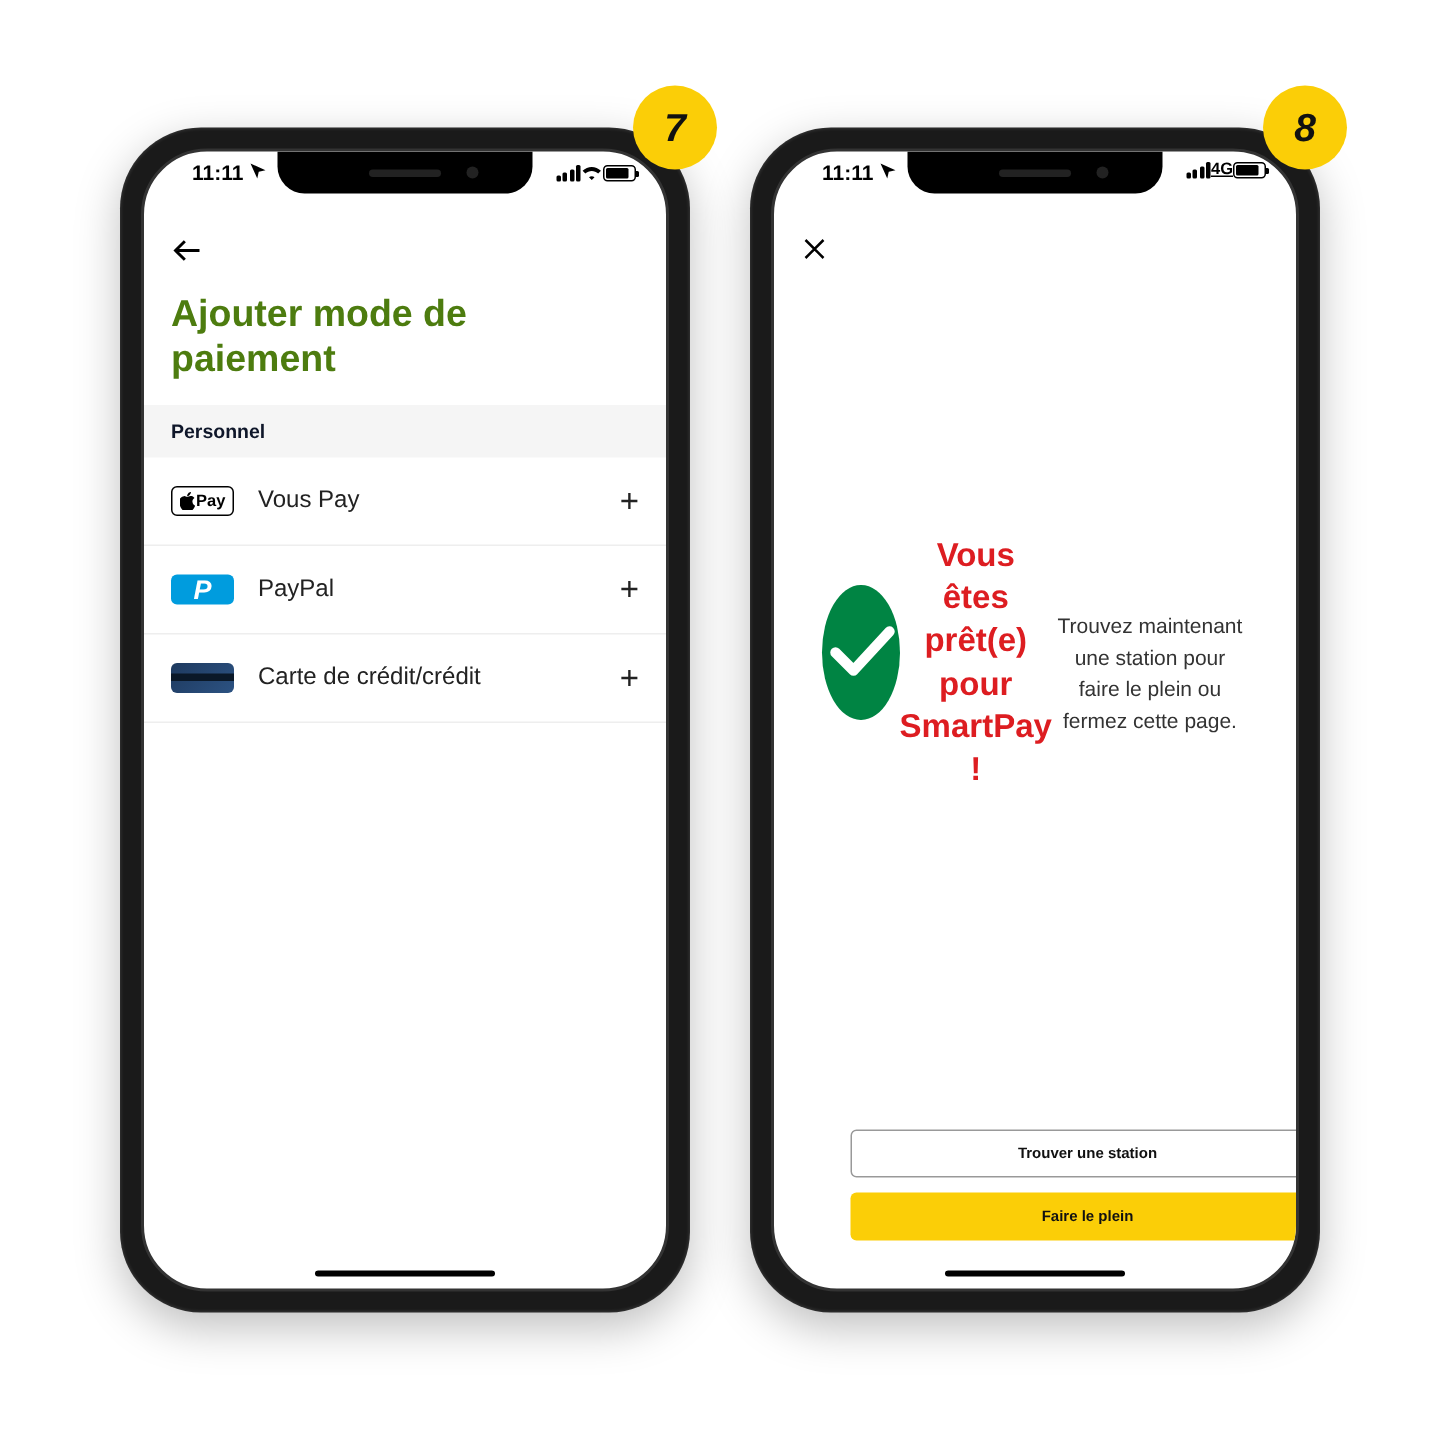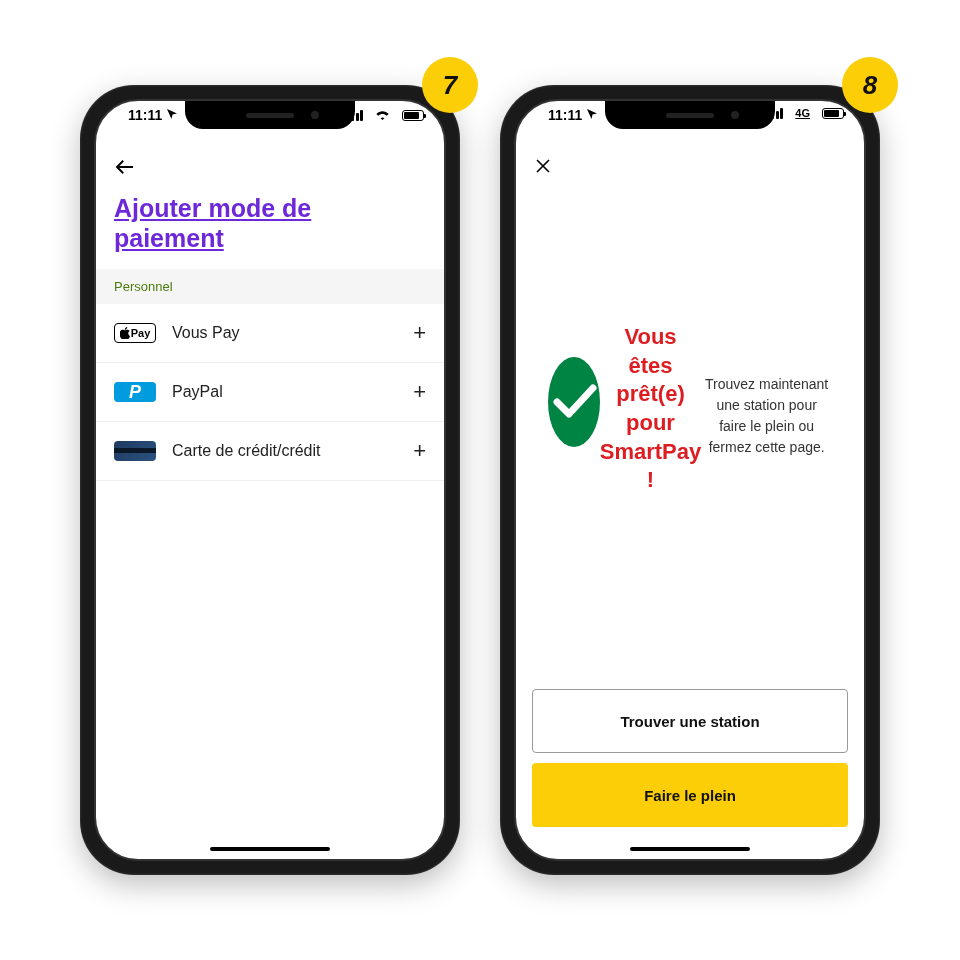--- a/index.html
+++ b/index.html
@@ -99,21 +99,21 @@
     .status-left {
       display: flex;
       align-items: center;
       gap: 4px;
       padding-left: 12px;
       padding-top: 6px;
     }
     .status-right {
       display: flex;
       align-items: center;
-      gap: 12px;
+      gap: 0;
       padding-top: 6px;
       text-decoration: underline;
     }
     .signal-bars {
       display: flex;
       align-items: flex-end;
       gap: 1.5px;
       height: 11px;
     }
     .signal-bars span {
@@ -159,32 +159,32 @@
       padding: 8px 18px 4px;
     }
     .back-arrow, .close-x {
       font-size: 22px;
       line-height: 1;
       cursor: pointer;
       display: inline-block;
       width: 28px;
     }
     .page-title {
-      color: #6d28d9;
+      color: #4d7c0f;
       font-size: 25px;
       font-weight: 800;
       line-height: 1.2;
       padding: 10px 18px 16px;
-      text-decoration: underline;
     }
     .section-header {
       background: #f5f5f5;
       padding: 10px 18px;
       font-size: 13px;
-      color: #4d7c0f;
+      color: #0f172a;
+      font-weight: bold;
     }
     .payment-row {
       display: flex;
       align-items: center;
       padding: 16px 18px;
       border-bottom: 1px solid #eee;
       gap: 16px;
       cursor: pointer;
     }
     .pay-icon {
@@ -266,28 +266,29 @@
       line-height: 1.5;
     }
     .button-stack {
       padding: 0 16px 32px;
       display: flex;
       flex-direction: column;
       gap: 10px;
     }
     .btn {
       width: 100%;
-      height: 64px;
+      height: 32px;
       border-radius: 4px;
-      font-size: 15px;
+      font-size: 10px;
       font-weight: 700;
       display: flex;
       align-items: center;
       justify-content: center;
       cursor: pointer;
+      margin-left: 35px;
     }
     .btn-outline {
       border: 1px solid #999;
       background: #fff;
       color: #111;
     }
     .btn-primary {
       background: #fbce07;
       border: none;
       color: #111;

